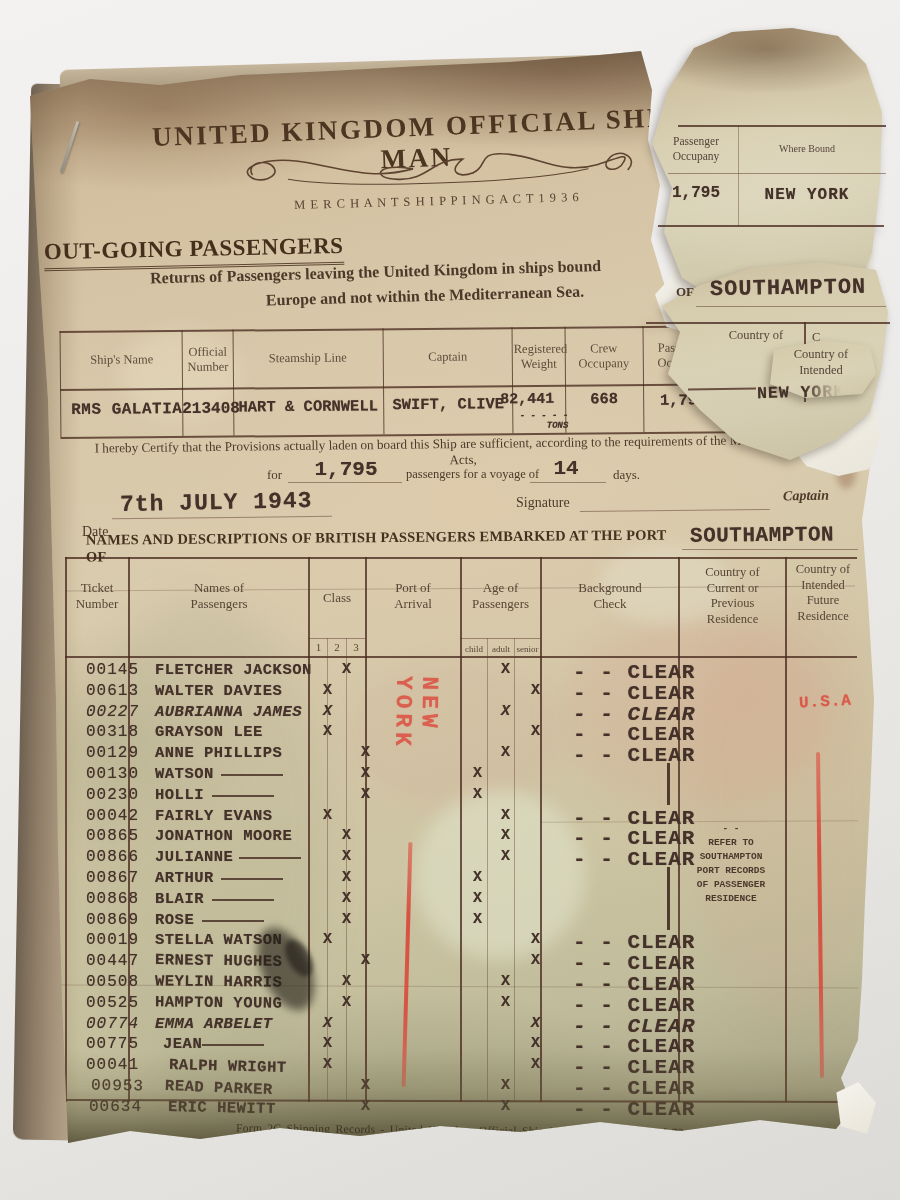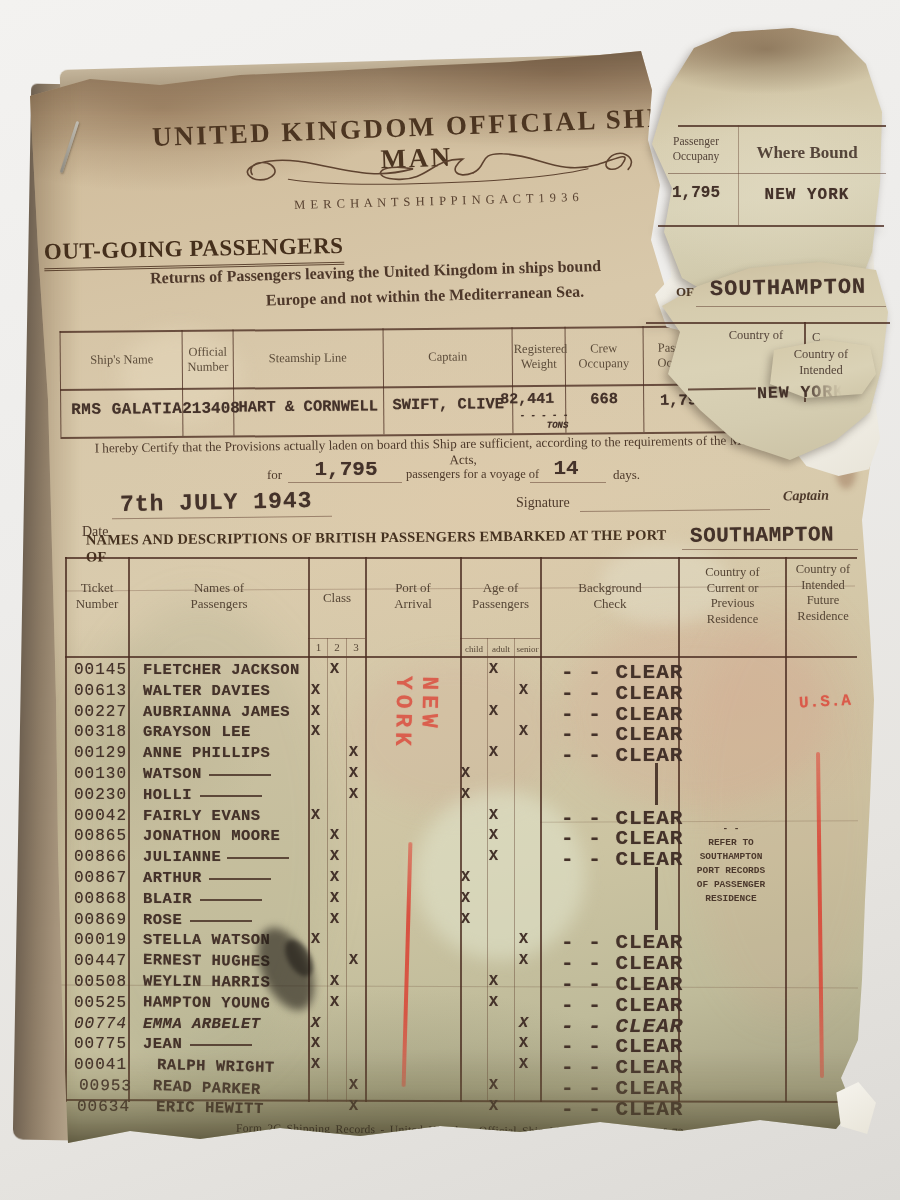--- a/index.html
+++ b/index.html
@@ -45,32 +45,32 @@
   .typed{color:#44322a;text-shadow:0 0 .7px rgba(70,45,35,.55);}
   .hl{position:absolute;background:rgba(74,44,32,.78);}
   .hl.thin{background:rgba(92,58,44,.5);}
   .vl{position:absolute;background:rgba(74,44,32,.78);}
   .vl.thin{background:rgba(98,64,48,.42);}
   .red{color:var(--stamp-red,#d94a3d);}
   .redline{position:absolute;width:4px;border-radius:3px;
     background:linear-gradient(to bottom,rgba(224,70,56,.55),rgba(219,62,48,.85) 30%,rgba(219,62,48,.8) 70%,rgba(224,70,56,.5));
     filter:blur(.4px);}
   
-  .p-row{position:absolute;left:0;width:784px;height:20px;text-align:center;}
+  .p-row{position:absolute;left:12px;width:784px;height:20px;text-align:center;}
   .p-row span{position:absolute;top:0;}
   .ticket{left:74px;font-size:16px;letter-spacing:1px;}
   .pname{left:143px;font-weight:bold;font-size:15.5px;letter-spacing:.5px;white-space:nowrap;}
   .dashline{height:2px;background:rgba(66,42,32,.8);top:9px !important;}
   .xmark{font-weight:bold;font-size:15px;}
   .check{left:561px;font-weight:bold;font-size:21px;letter-spacing:1px;}
   .checkbar{left:655px;top:-2px !important;width:2.5px;height:21px;background:rgba(58,36,28,.85);}
   .rows > .p-row:nth-child(15) .pname{transform:rotate(.8deg);}
   .rows > .p-row:nth-child(16) .pname{transform:rotate(.5deg);}
   .rows > .p-row:nth-child(17) .pname{transform:rotate(.6deg);}
-  .rows > .p-row:nth-child(19) .pname{margin-left:0;}
+  .rows > .p-row:nth-child(19) .pname{margin-left:8px;}
   .rows > .p-row:nth-child(20) .pname{margin-left:14px;transform:rotate(1.4deg);transform-origin:left;}
   .rows > .p-row:nth-child(21) .pname{margin-left:10px;transform:rotate(2.2deg);transform-origin:left;}
   .rows > .p-row:nth-child(22) .pname{margin-left:13px;transform:rotate(1.2deg);transform-origin:left;}
   .rows > .p-row:nth-child(21) .ticket{margin-left:5px;transform:rotate(1deg);}
   .rows > .p-row:nth-child(22) .ticket{margin-left:3px;}
   
   .frag{position:absolute;filter:drop-shadow(-3px 4px 4px rgba(50,38,26,.35));}
   .frag-bg{position:absolute;inset:0;
     background:
       radial-gradient(ellipse 180px 60px at 50% 8%,rgba(96,70,46,.5),transparent 75%),
@@ -234,21 +234,21 @@
     <div class="p-row" style="top: 681.8px;">
       <span class="ticket mono typed">00613</span>
       <span class="pname mono typed">WALTER DAVIES</span>
 
       <span class="xmark class-x mono typed" style="left: 311px;">X</span>
       <span class="xmark age-x mono typed" style="left: 519px;">X</span>
       <span class="check mono typed">- - CLEAR</span>
 
     </div>
 
-    <div class="p-row" style="top: 702.6px;">
+    <div class="p-row" style="top: 702.6px; font-style: italic;">
       <span class="ticket mono typed">00227</span>
       <span class="pname mono typed">AUBRIANNA JAMES</span>
 
       <span class="xmark class-x mono typed" style="left: 311px;">X</span>
       <span class="xmark age-x mono typed" style="left: 489px;">X</span>
       <span class="check mono typed">- - CLEAR</span>
 
     </div>
 
     <div class="p-row" style="top: 723.4px;">
@@ -474,21 +474,21 @@
   <div class="white-tear" style="left:832px;top:1082px;width:44px;height:52px;z-index:20;clip-path:polygon(10% 20%,60% 0,100% 40%,80% 100%,20% 85%);box-shadow:2px 3px 5px rgba(60,52,40,.4);"></div>
 
   <div class="frag" style="left:642px;top:26px;width:248px;height:290px;z-index:30;">
     <div class="frag-bg" style="clip-path:polygon(52px 22px,90px 6px,150px 2px,196px 10px,224px 38px,240px 86px,238px 156px,230px 226px,214px 268px,150px 284px,84px 278px,40px 252px,22px 206px,30px 162px,10px 118px,26px 64px);"></div>
     <div class="hl" style="left:36px;top:99px;width:208px;height:2px;"></div>
     <div class="hl thin" style="left:26px;top:147px;width:218px;height:1.2px;"></div>
     <div class="hl" style="left:16px;top:199px;width:226px;height:2px;"></div>
     <div class="vl thin" style="left:96px;top:99px;width:1.2px;height:100px;"></div>
     <div class="t serif ctr prewrap" style="left:16px;top:108px;width:76px;font-size:11.5px;line-height:1.3;color:#55453a;">Passenger
 Occupany</div>
-    <div class="t serif ctr" style="left:100px;top:117px;width:130px;font-size:17px;color:#55453a;font-weight:bold;">Where Bound</div>
+    <div class="t serif ctr" style="left:100px;top:117px;width:130px;font-size:10px;color:#55453a;">Where Bound</div>
     <div class="t mono typed ctr" style="left:14px;top:158px;width:80px;font-size:16px;font-weight:bold;">1,795</div>
     <div class="t mono typed ctr" style="left:100px;top:160px;width:130px;font-size:16px;font-weight:bold;letter-spacing:1px;">NEW YORK</div>
   </div>
 
   <div class="frag" style="left:640px;top:262px;width:250px;height:205px;z-index:32;">
     <div class="frag-bg" style="clip-path:polygon(58px 24px,110px 6px,180px 0px,236px 8px,248px 50px,242px 104px,230px 150px,196px 178px,150px 198px,96px 180px,60px 148px,28px 112px,40px 70px,22px 44px);
       background:linear-gradient(170deg,#c9bb9c 0%,#d6ccae 22%,#dad2b6 48%,#d4ccb0 72%,#c9c0a2 100%);"></div>
     <div class="t serif" style="left:36px;top:22px;font-size:13px;font-weight:bold;color:#4c3826;">OF</div>
     <div class="t mono typed" style="left:70px;top:14px;font-size:22px;font-weight:bold;letter-spacing:1px;transform:rotate(-1deg);">SOUTHAMPTON</div>
     <div class="hl thin" style="left:56px;top:44px;width:190px;height:1.3px;"></div>

